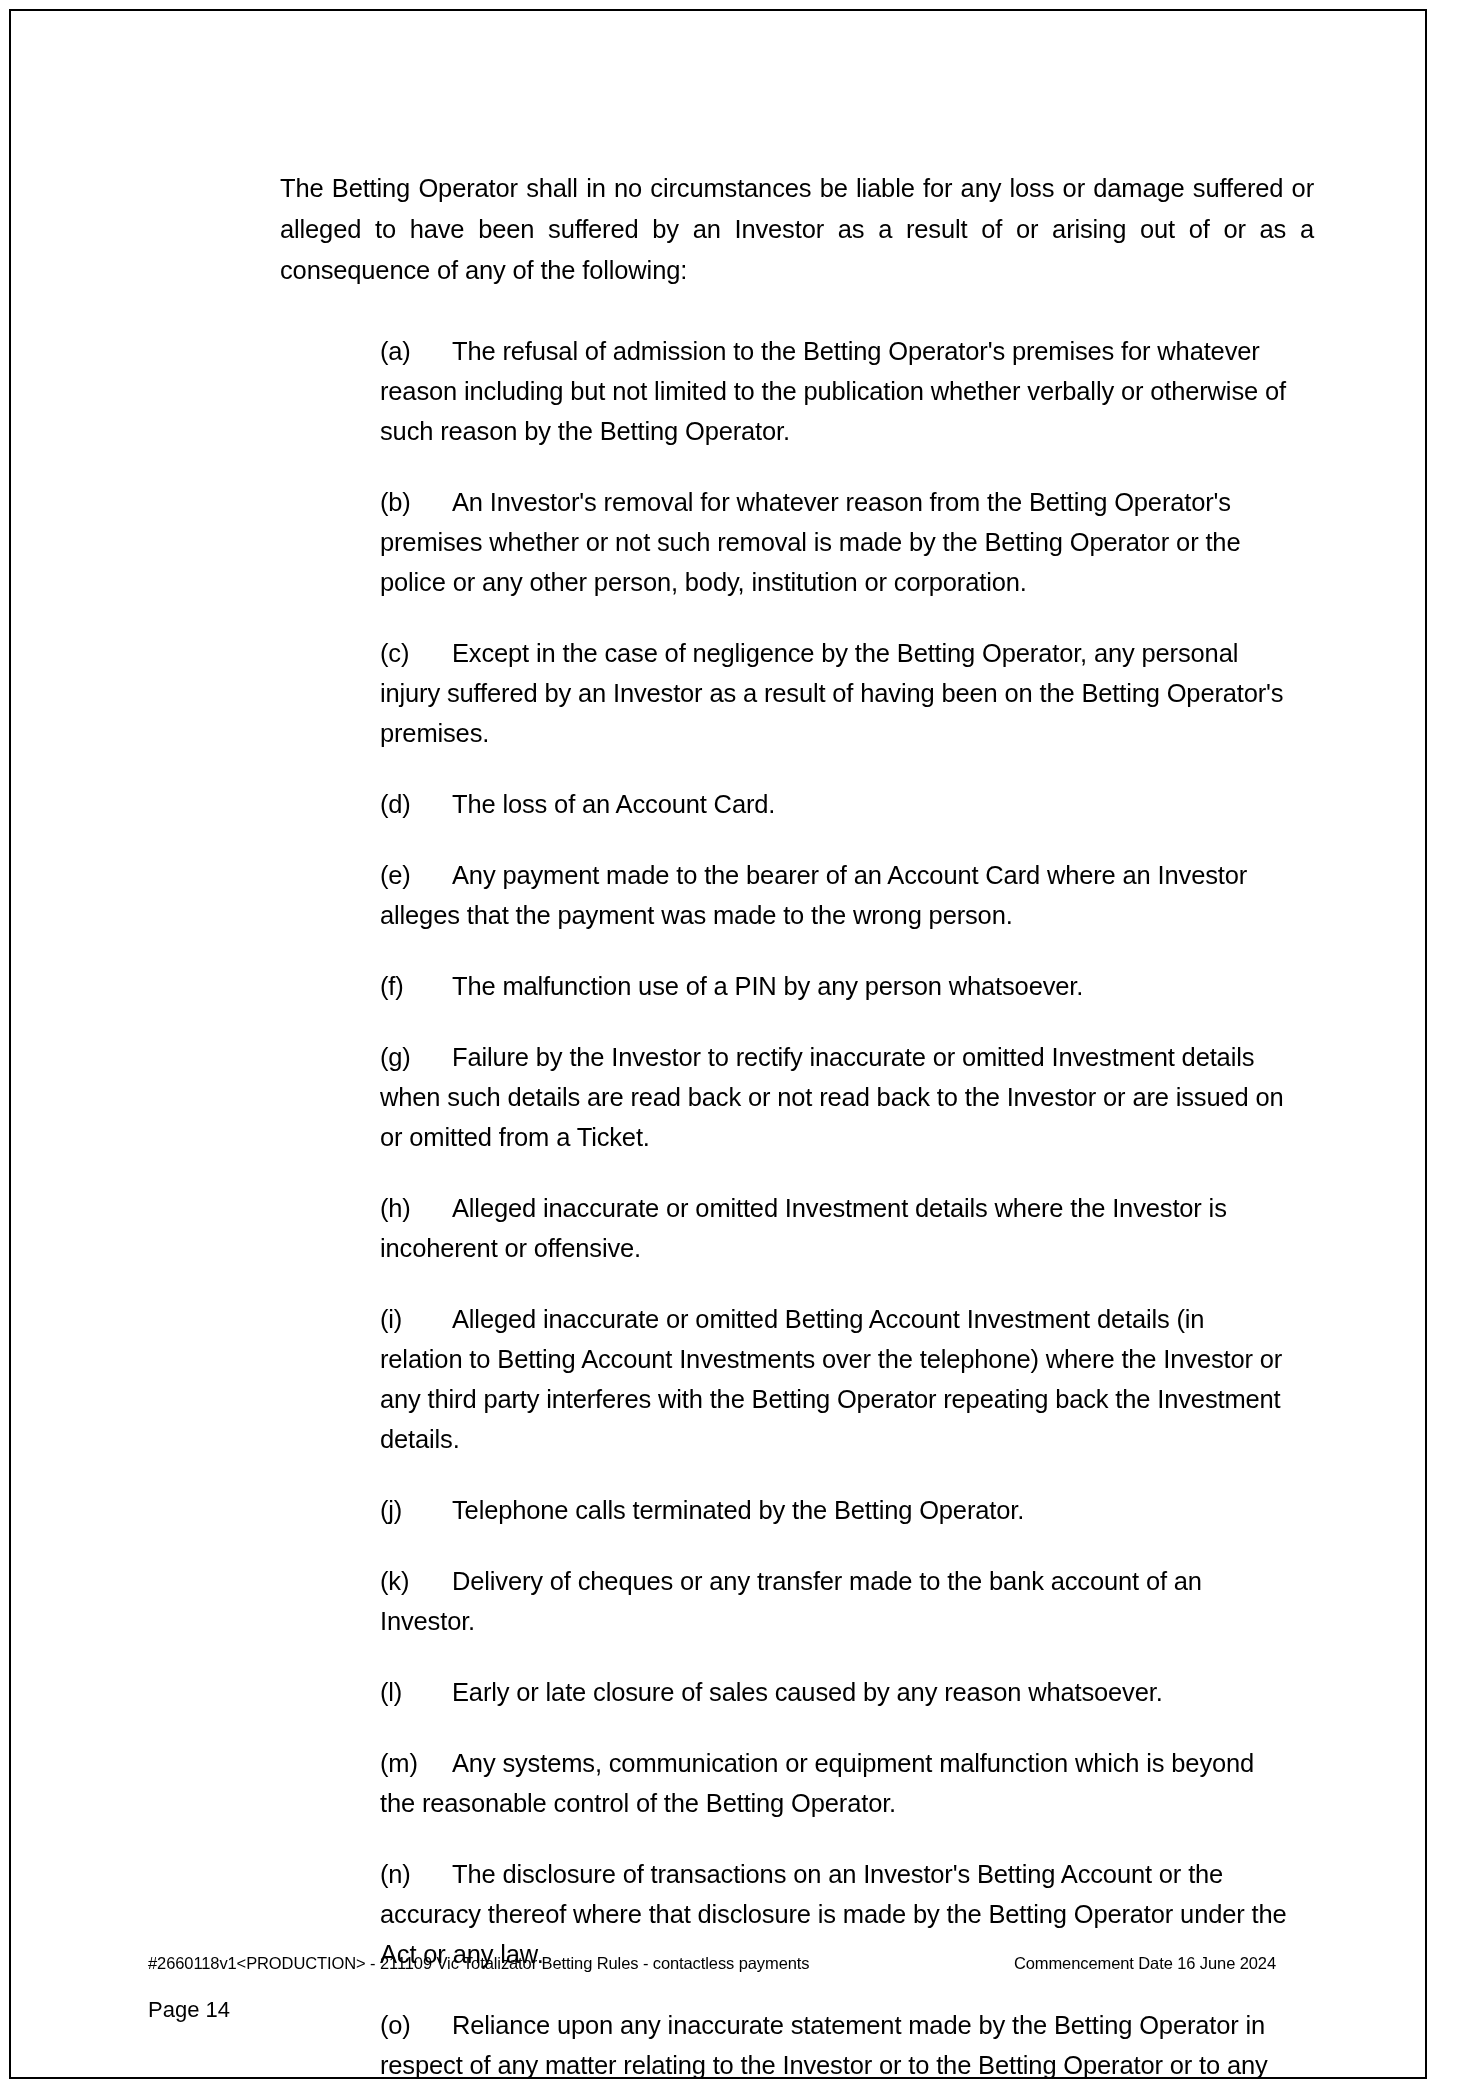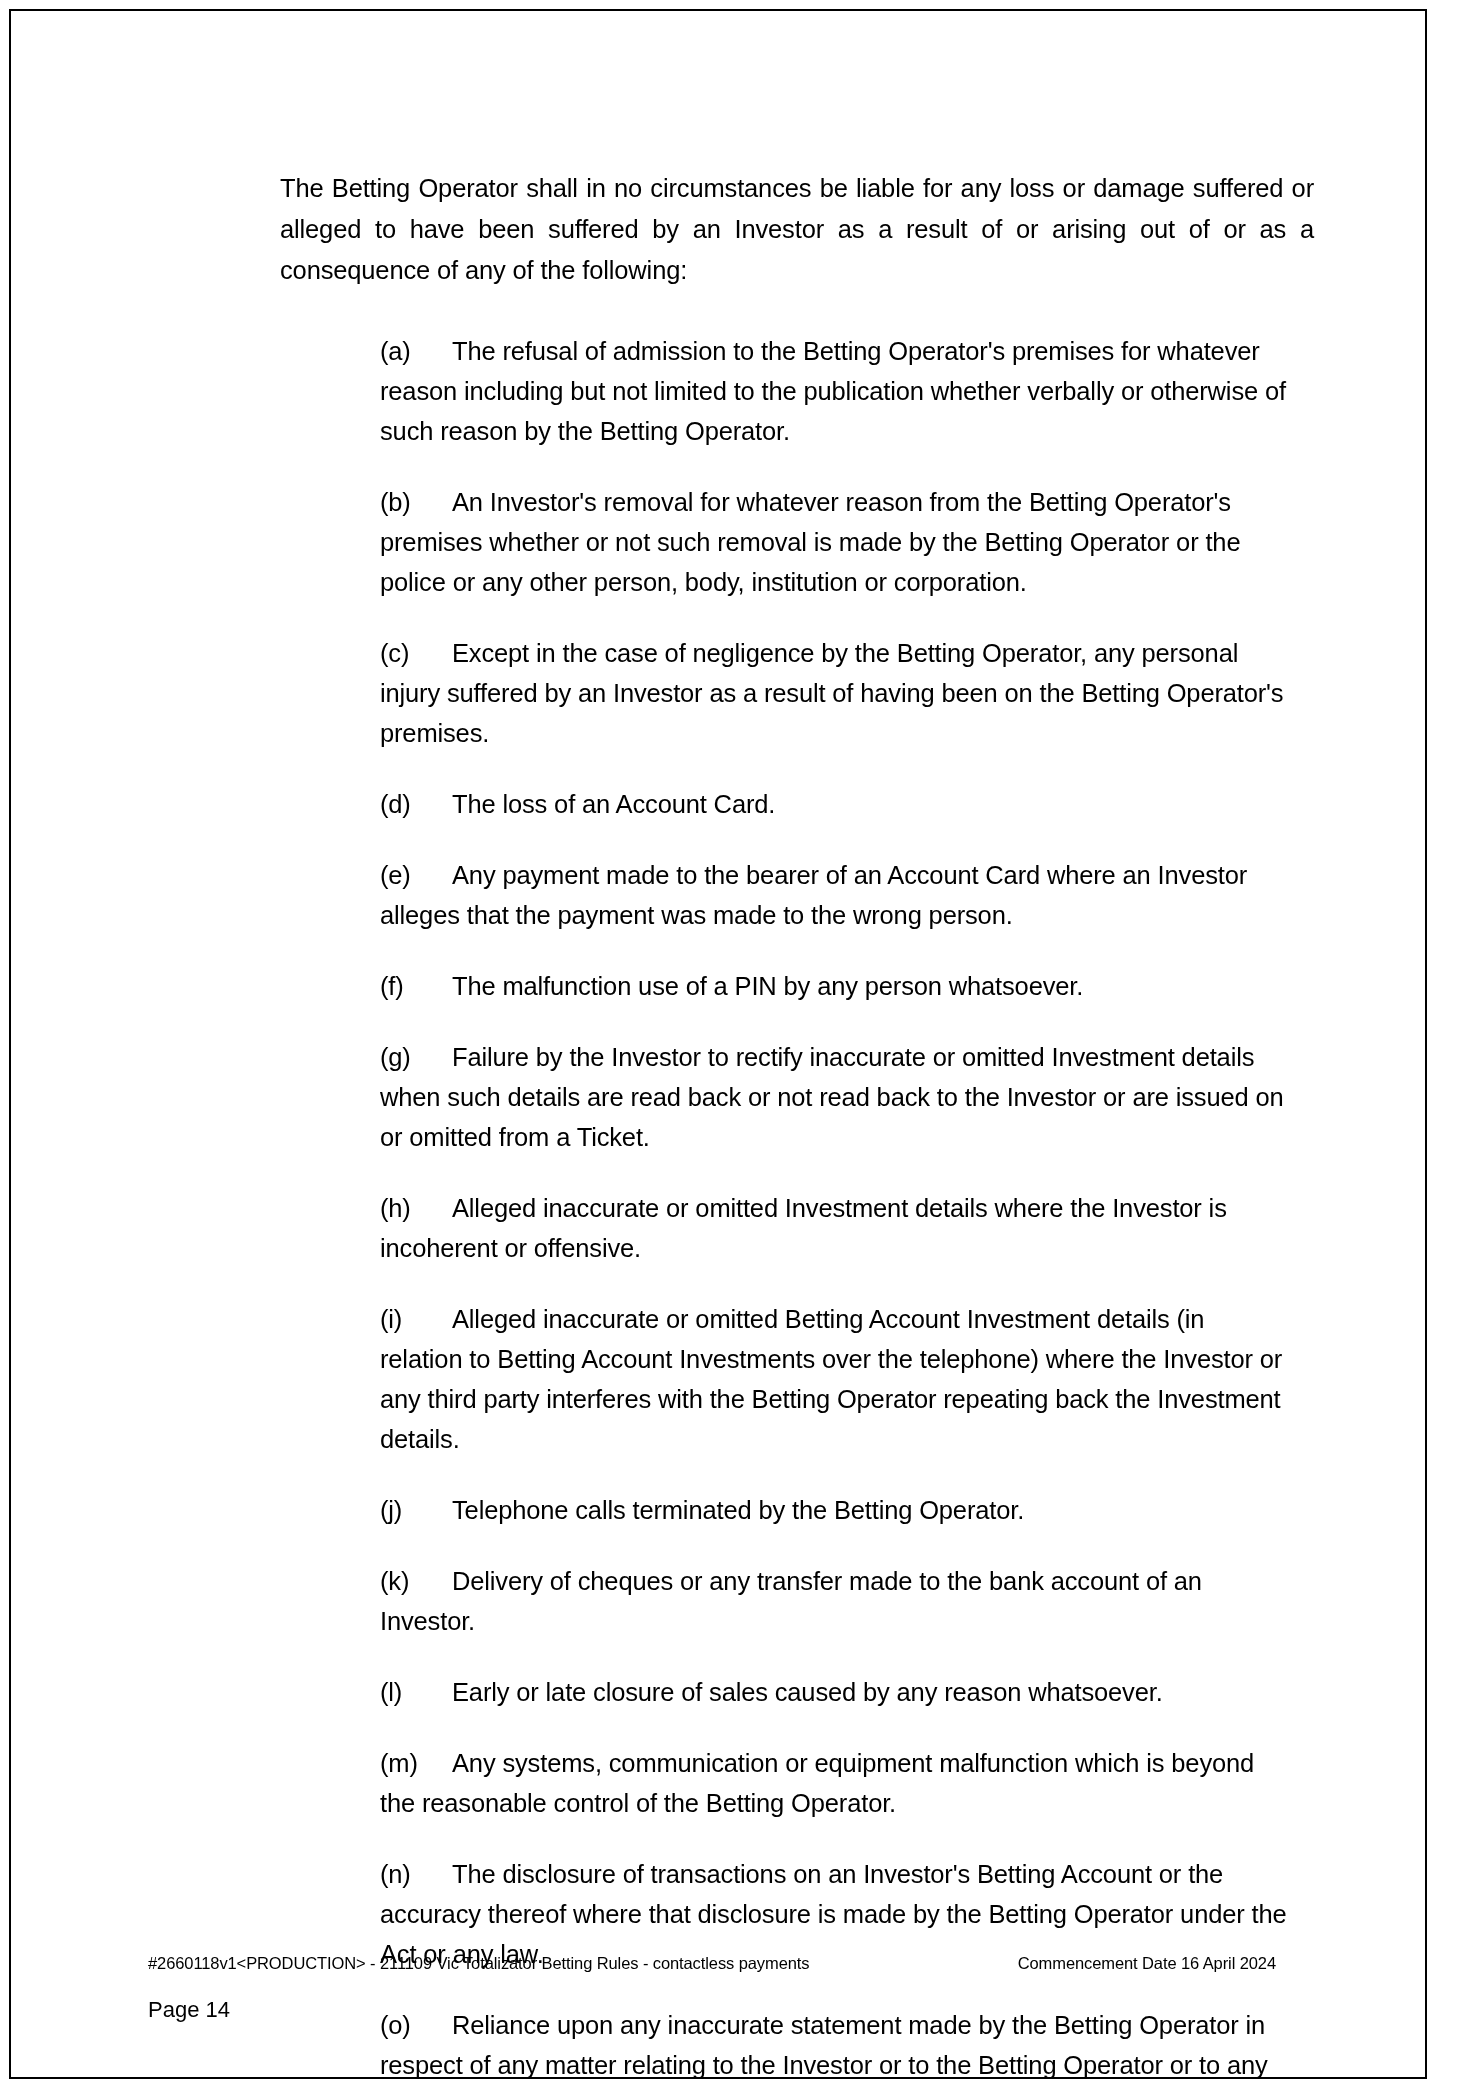--- a/index.html
+++ b/index.html
@@ -162,17 +162,17 @@
           <span class="item-label">(o)</span><span class="item-text">Reliance upon any inaccurate statement made by the Betting Operator in respect of any matter relating to the Investor or to the Betting Operator or to any Selections except where that inaccuracy is due to the negligence of the Betting Operator and the Betting Operator has not taken reasonable steps to correct that inaccuracy.</span>
         </li>
       </ul>
 
     </div>
   </div>
 
   <div class="footer">
     <div class="footer-row">
       <span class="footer-left">#2660118v1&lt;PRODUCTION&gt; - 211109 Vic Totalizator Betting Rules - contactless payments</span>
-      <span class="footer-right">Commencement Date 16 April 2024</span>
+      <span class="footer-right">Commencement Date 16 June 2024</span>
     </div>
     <div class="footer-page">Page 14</div>
   </div>
 </div>
 
 </body></html>

